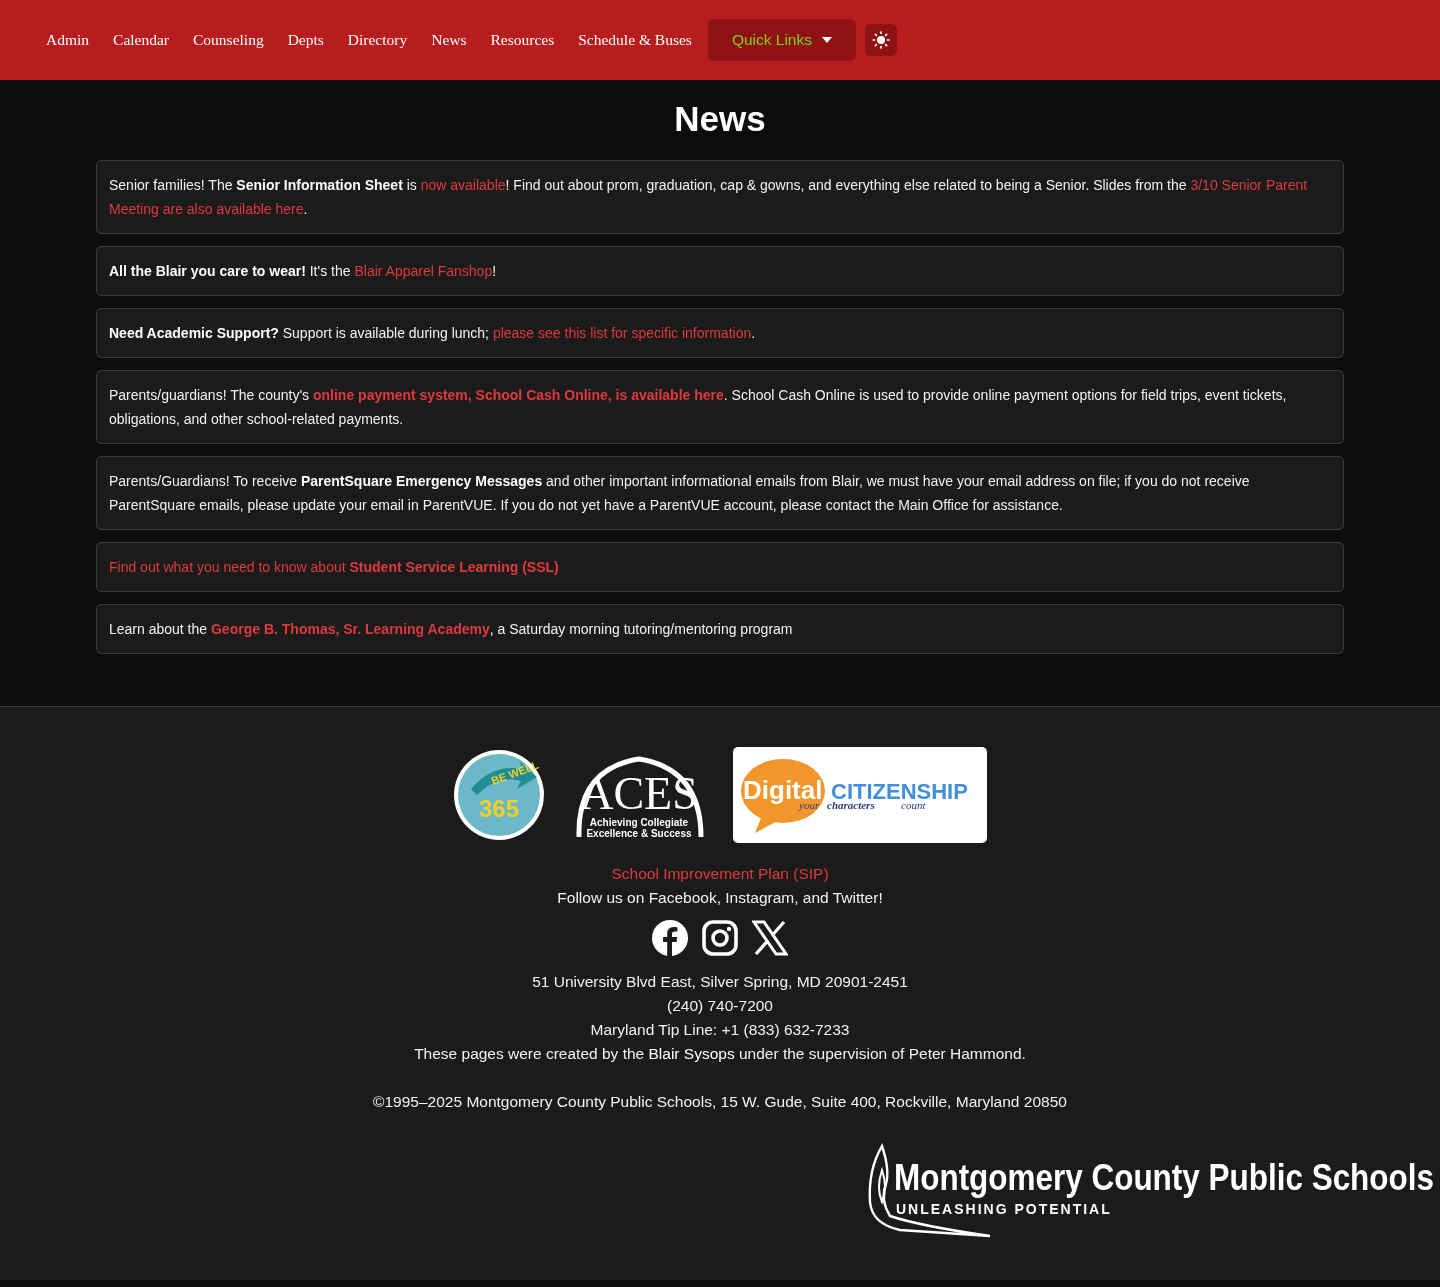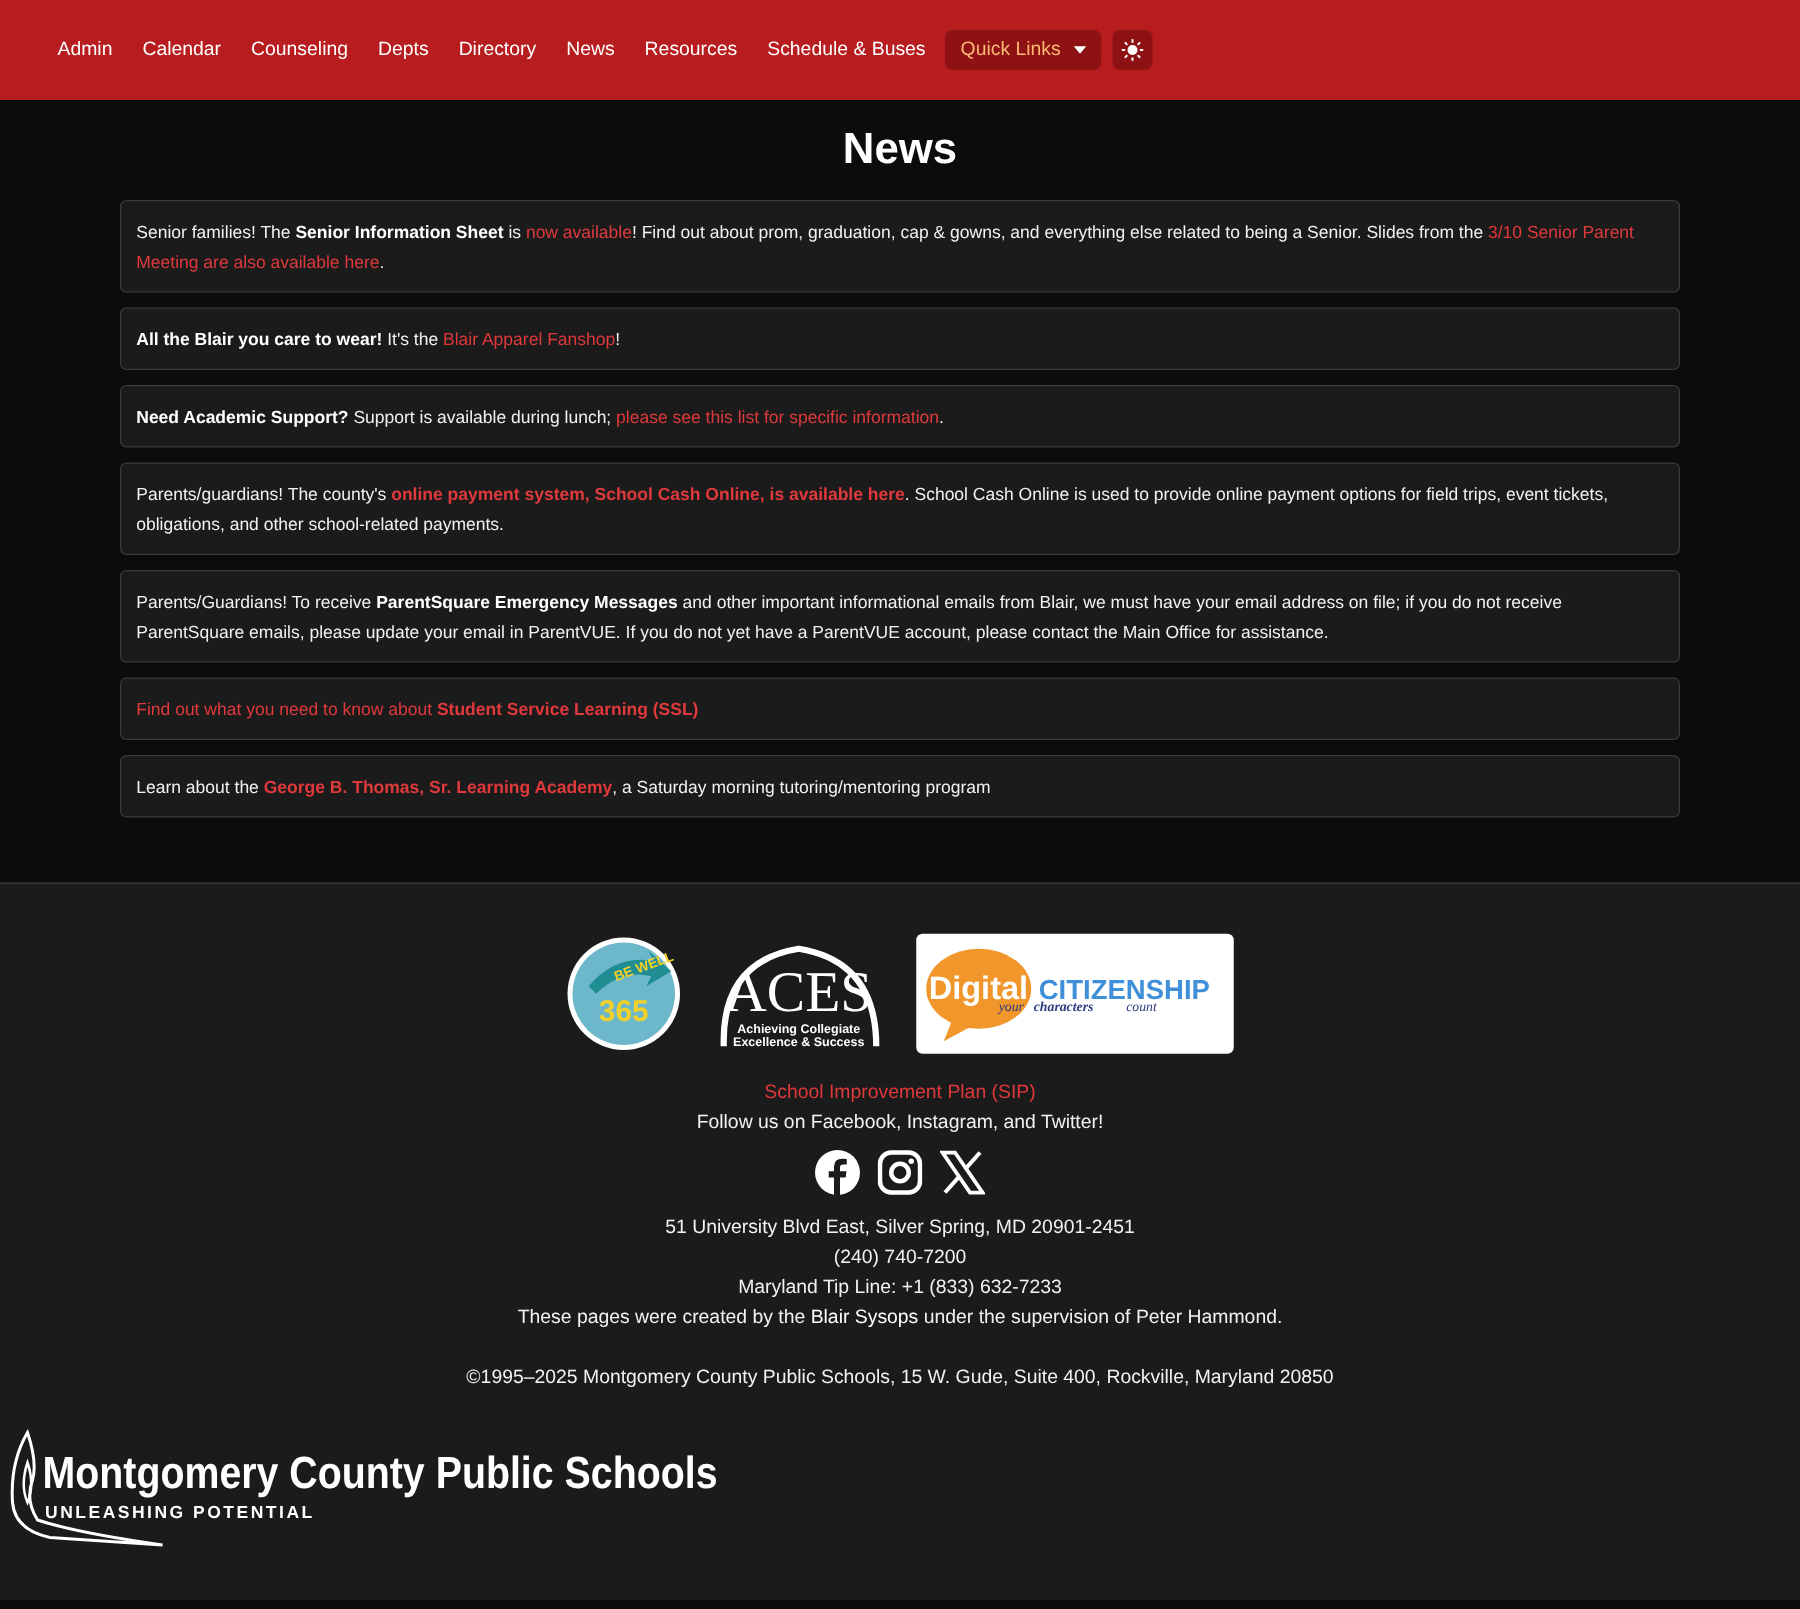--- a/index.html
+++ b/index.html
@@ -21,25 +21,26 @@
   .logo svg { position: absolute; left: 0; top: 4px; }
   .logo-text { position: absolute; left: 48px; top: 16px; line-height: 1; }
   .logo-top { font-size: 13px; font-weight: bold; letter-spacing: 0px; color: #fff; }
   .logo-main { font-size: 27px; font-weight: bold; letter-spacing: 1px; color: #fff; margin-top: -1px; }
   .logo-sub { font-size: 6px; letter-spacing: 3px; color: #fff; margin-top: 1px; margin-left: 4px; }
 
   .nav { display: flex; align-items: center; }
   .nav-link {
     color: #fff; font-size: 15.5px; margin-left: 24px;
     line-height: 32px;
+    font-family: Liberation Serif, serif;
   }
   .quick-links {
-    margin-left: 16px; height: 32px; padding: 0 12px;
+    margin-left: 16px; height: 42px; padding: 0 24px;
     background: #8e1214; border-radius: 6px;
-    display: flex; align-items: center; color: #fdba74; font-size: 15.5px;
+    display: flex; align-items: center; color: #84cc16; font-size: 15.5px;
     cursor: pointer;
   }
   .quick-links .caret {
     width: 0; height: 0; margin-left: 10px;
     border-left: 5px solid transparent; border-right: 5px solid transparent;
     border-top: 6px solid #fff;
   }
   .theme-toggle {
     margin-left: 9px; width: 32px; height: 32px;
     background: #8e1214; border-radius: 6px;
@@ -72,21 +73,21 @@
   .badge-aces { width: 144px; height: 92px; }
   .badge-dc {
     width: 254px; height: 96px; background: #fff; border-radius: 5px;
     display: flex; align-items: center; justify-content: center; position: relative; overflow: hidden; text-decoration: underline;
   }
   .sip-link { color: #e0393c; display: inline-block; margin-top: 19px; }
   .socials { display: flex; justify-content: center; gap: 12px; margin: 8px 0 12px; height: 40px; align-items: center; }
   .socials span { display: inline-flex; width: 38px; height: 38px; align-items: center; justify-content: center; }
   .footer .red { color: #ffffff; }
   .gap { height: 24px; }
-  .mcps { margin-top: 26px; display: flex; justify-content: flex-start; }
+  .mcps { margin-top: 26px; display: flex; justify-content: flex-end; }
 </style>
 </head>
 <body>
 
 <header class="header">
   <nav class="nav">
     <a class="nav-link">Admin</a>
     <a class="nav-link">Calendar</a>
     <a class="nav-link">Counseling</a>
     <a class="nav-link">Depts</a>

